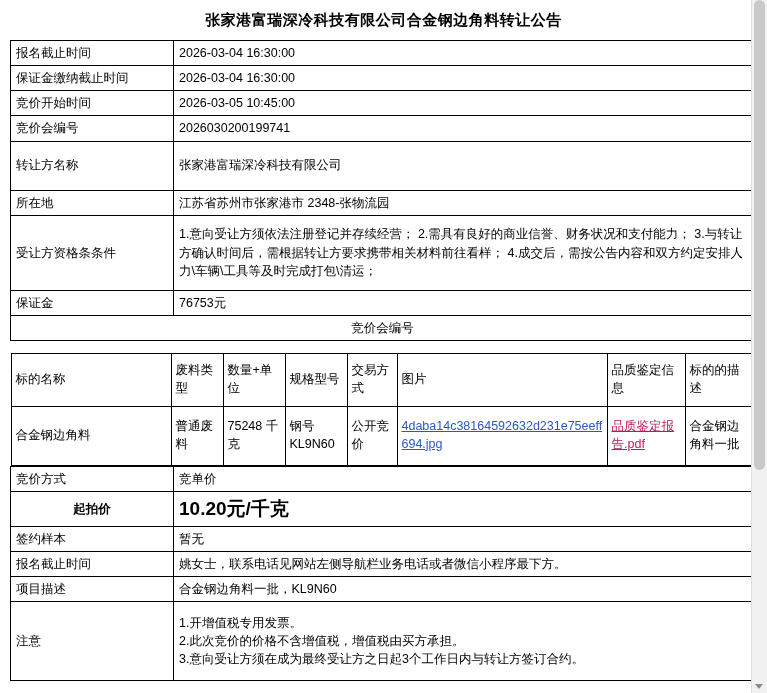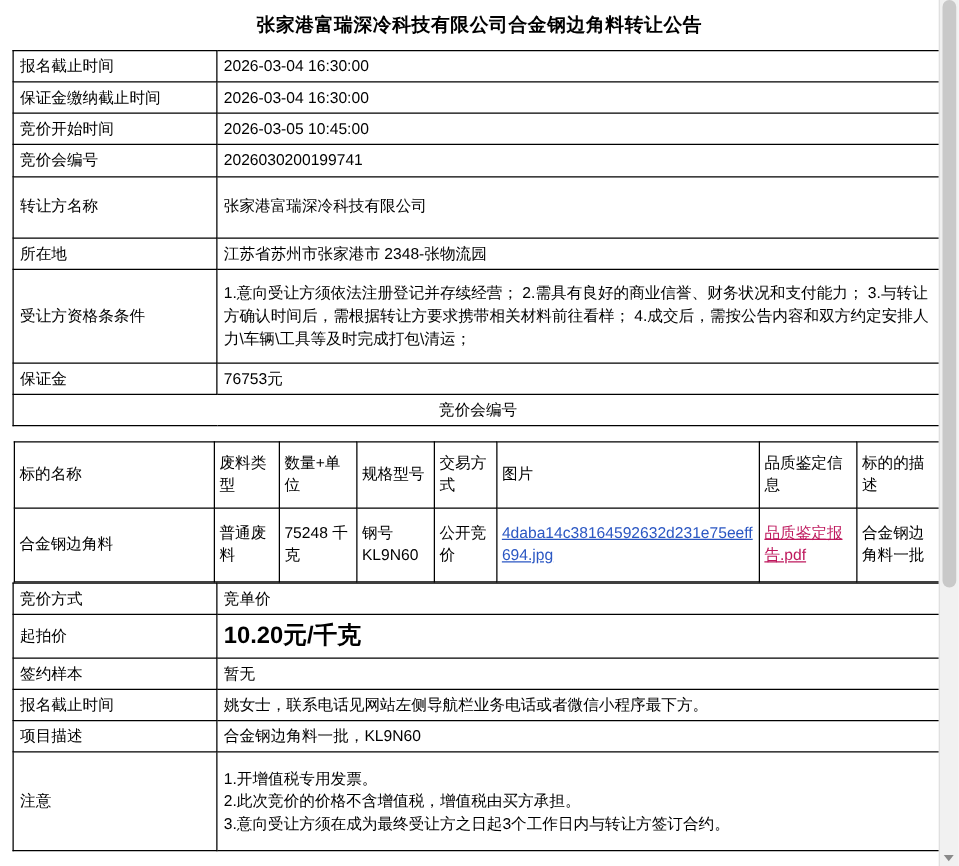--- a/index.html
+++ b/index.html
@@ -43,21 +43,22 @@
   td.label {
     width: 152px;
   }
   td.value {
     padding-left: 6px;
   }
   .section-head {
     text-align: center;
   }
   .bold {
-    font-weight: normal;
+    font-weight: bold;
+    text-align: center;
   }
   .startprice {
     font-weight: bold;
     font-size: 19px;
   }
   
   table.goods {
     border-collapse: collapse;
     width: 100%;
     table-layout: fixed;

